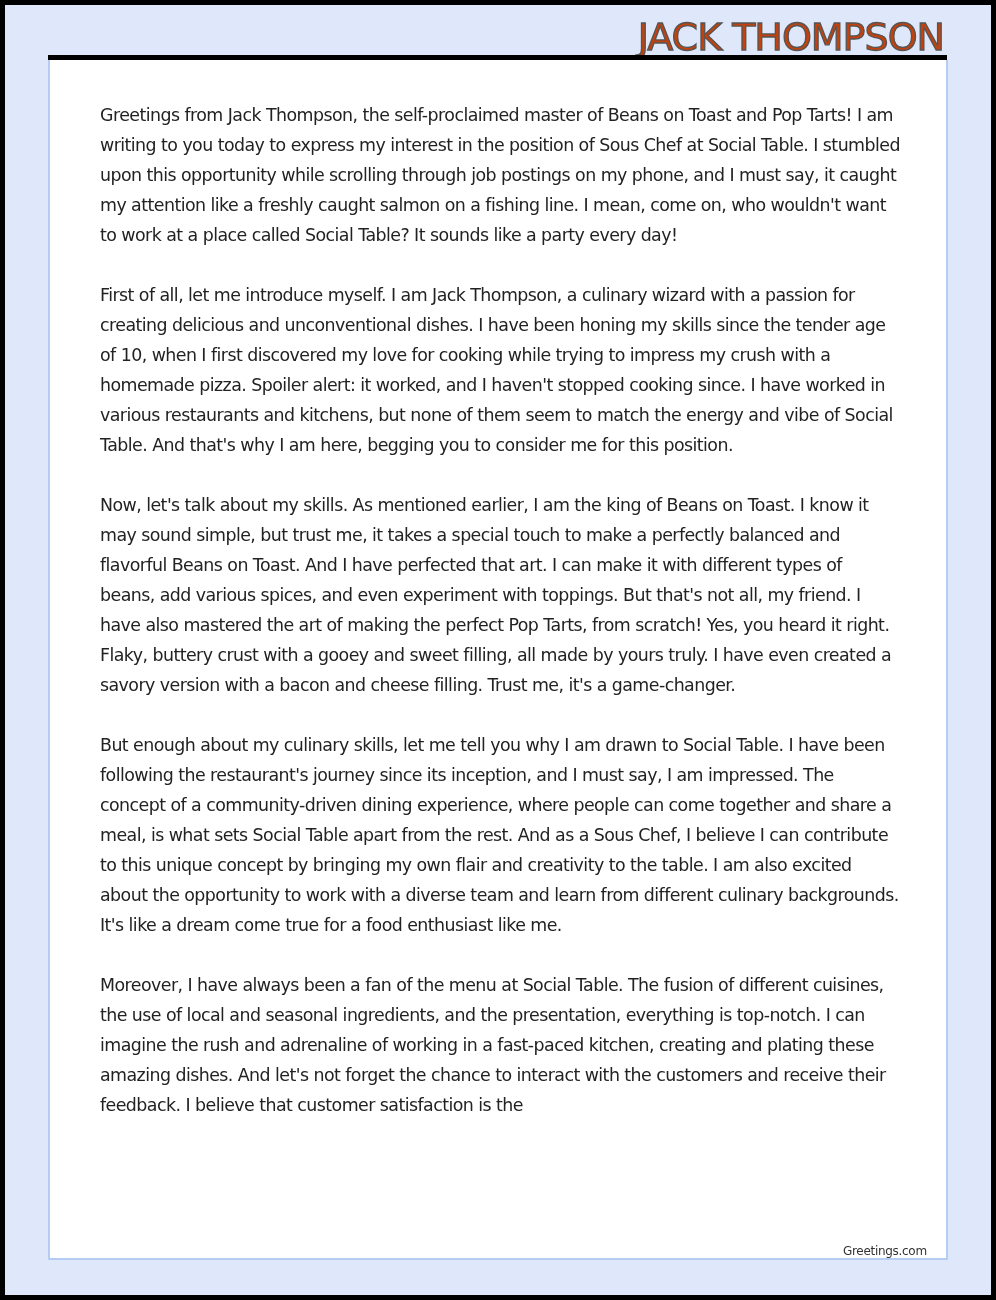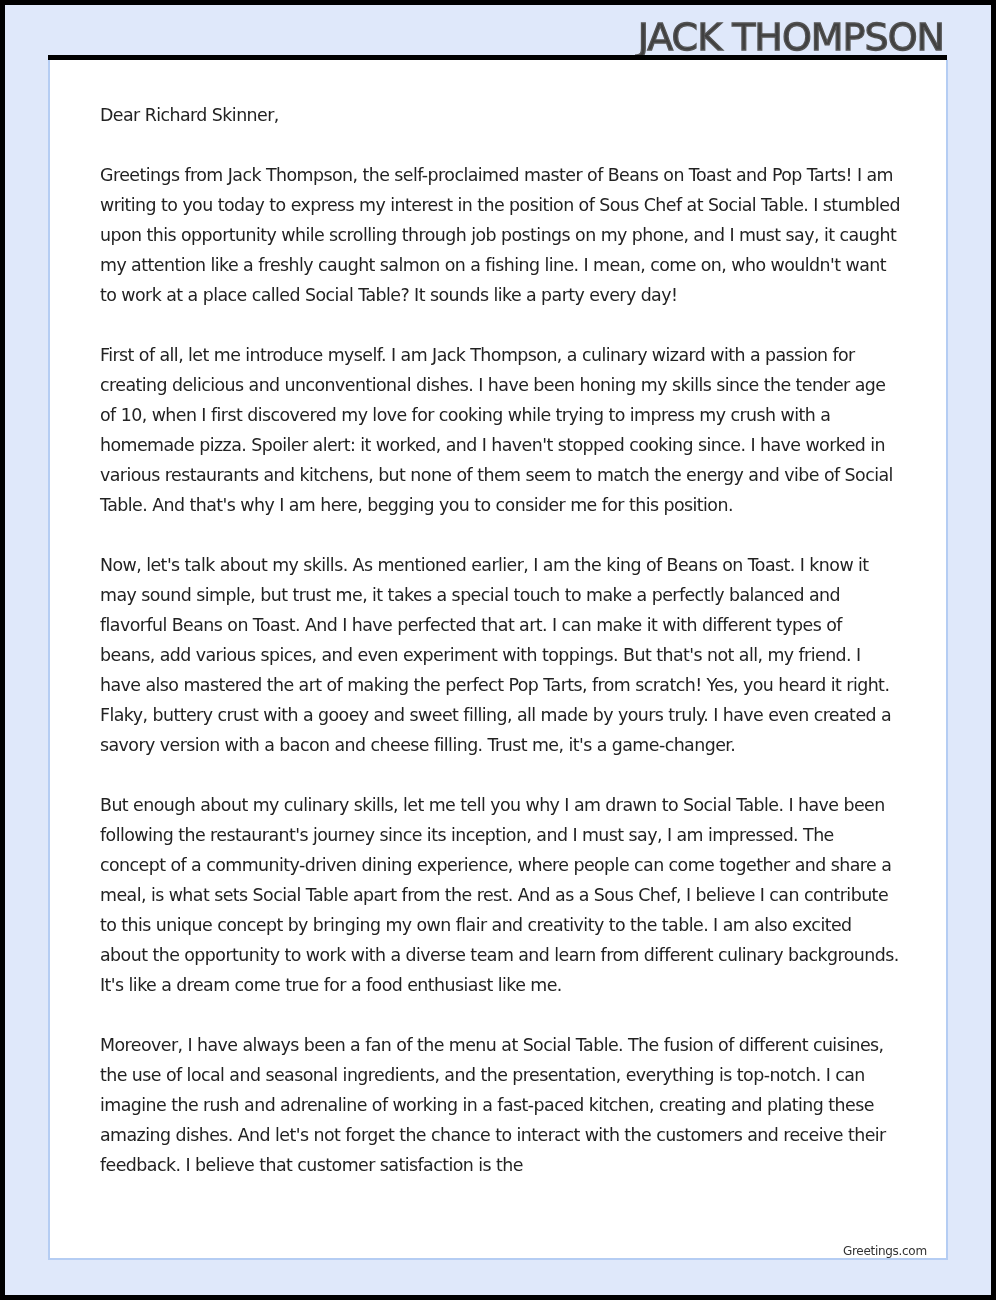--- a/index.html
+++ b/index.html
@@ -10,21 +10,21 @@
     position: relative;
   }
   .frame {
     position: absolute; left: 5px; top: 5px; width: 986px; height: 1290px;
     background: #dfe8fa; overflow: hidden;
   }
   .name {
     position: absolute; right: 47px; top: 12px;
     font-family: "DejaVu Sans", sans-serif;
     font-size: 38px; letter-spacing: -1px; line-height: 40px;
-    color: #404040;
+    color: #c2410c;
     -webkit-text-stroke: 1.3px #555;
     font-weight: normal;
   }
   .topbar {
     position: absolute; left: 43px; top: 50px; width: 899px; height: 5px; background: #000;
   }
   .card {
     position: absolute; left: 43px; top: 55px; width: 896px; height: 1198px;
     background: #fff;
     border-left: 2px solid #b5cdf3; border-right: 2px solid #b5cdf3; border-bottom: 2px solid #b5cdf3;
@@ -43,21 +43,20 @@
   }
 </style>
 </head>
 <body>
 
 <div class="frame">
   <div class="name">JACK THOMPSON</div>
   <div class="topbar"></div>
   <div class="card"></div>
   <div class="letter">
-    <p>Dear Richard Skinner,</p>
     <p>Greetings from Jack Thompson, the self-proclaimed master of Beans on Toast and Pop Tarts! I am writing to you today to express my interest in the position of Sous Chef at Social Table. I stumbled upon this opportunity while scrolling through job postings on my phone, and I must say, it caught my attention like a freshly caught salmon on a fishing line. I mean, come on, who wouldn't want to work at a place called Social Table? It sounds like a party every day!</p>
     <p>First of all, let me introduce myself. I am Jack Thompson, a culinary wizard with a passion for creating delicious and unconventional dishes. I have been honing my skills since the tender age of 10, when I first discovered my love for cooking while trying to impress my crush with a homemade pizza. Spoiler alert: it worked, and I haven't stopped cooking since. I have worked in various restaurants and kitchens, but none of them seem to match the energy and vibe of Social Table. And that's why I am here, begging you to consider me for this position.</p>
     <p>Now, let's talk about my skills. As mentioned earlier, I am the king of Beans on Toast. I know it may sound simple, but trust me, it takes a special touch to make a perfectly balanced and flavorful Beans on Toast. And I have perfected that art. I can make it with different types of beans, add various spices, and even experiment with toppings. But that's not all, my friend. I have also mastered the art of making the perfect Pop Tarts, from scratch! Yes, you heard it right. Flaky, buttery crust with a gooey and sweet filling, all made by yours truly. I have even created a savory version with a bacon and cheese filling. Trust me, it's a game-changer.</p>
     <p>But enough about my culinary skills, let me tell you why I am drawn to Social Table. I have been following the restaurant's journey since its inception, and I must say, I am impressed. The concept of a community-driven dining experience, where people can come together and share a meal, is what sets Social Table apart from the rest. And as a Sous Chef, I believe I can contribute to this unique concept by bringing my own flair and creativity to the table. I am also excited about the opportunity to work with a diverse team and learn from different culinary backgrounds. It's like a dream come true for a food enthusiast like me.</p>
     <p>Moreover, I have always been a fan of the menu at Social Table. The fusion of different cuisines, the use of local and seasonal ingredients, and the presentation, everything is top-notch. I can imagine the rush and adrenaline of working in a fast-paced kitchen, creating and plating these amazing dishes. And let's not forget the chance to interact with the customers and receive their feedback. I believe that customer satisfaction is the</p>
   </div>
   <div class="watermark">Greetings.com</div>
 </div>
 
 </body></html>

